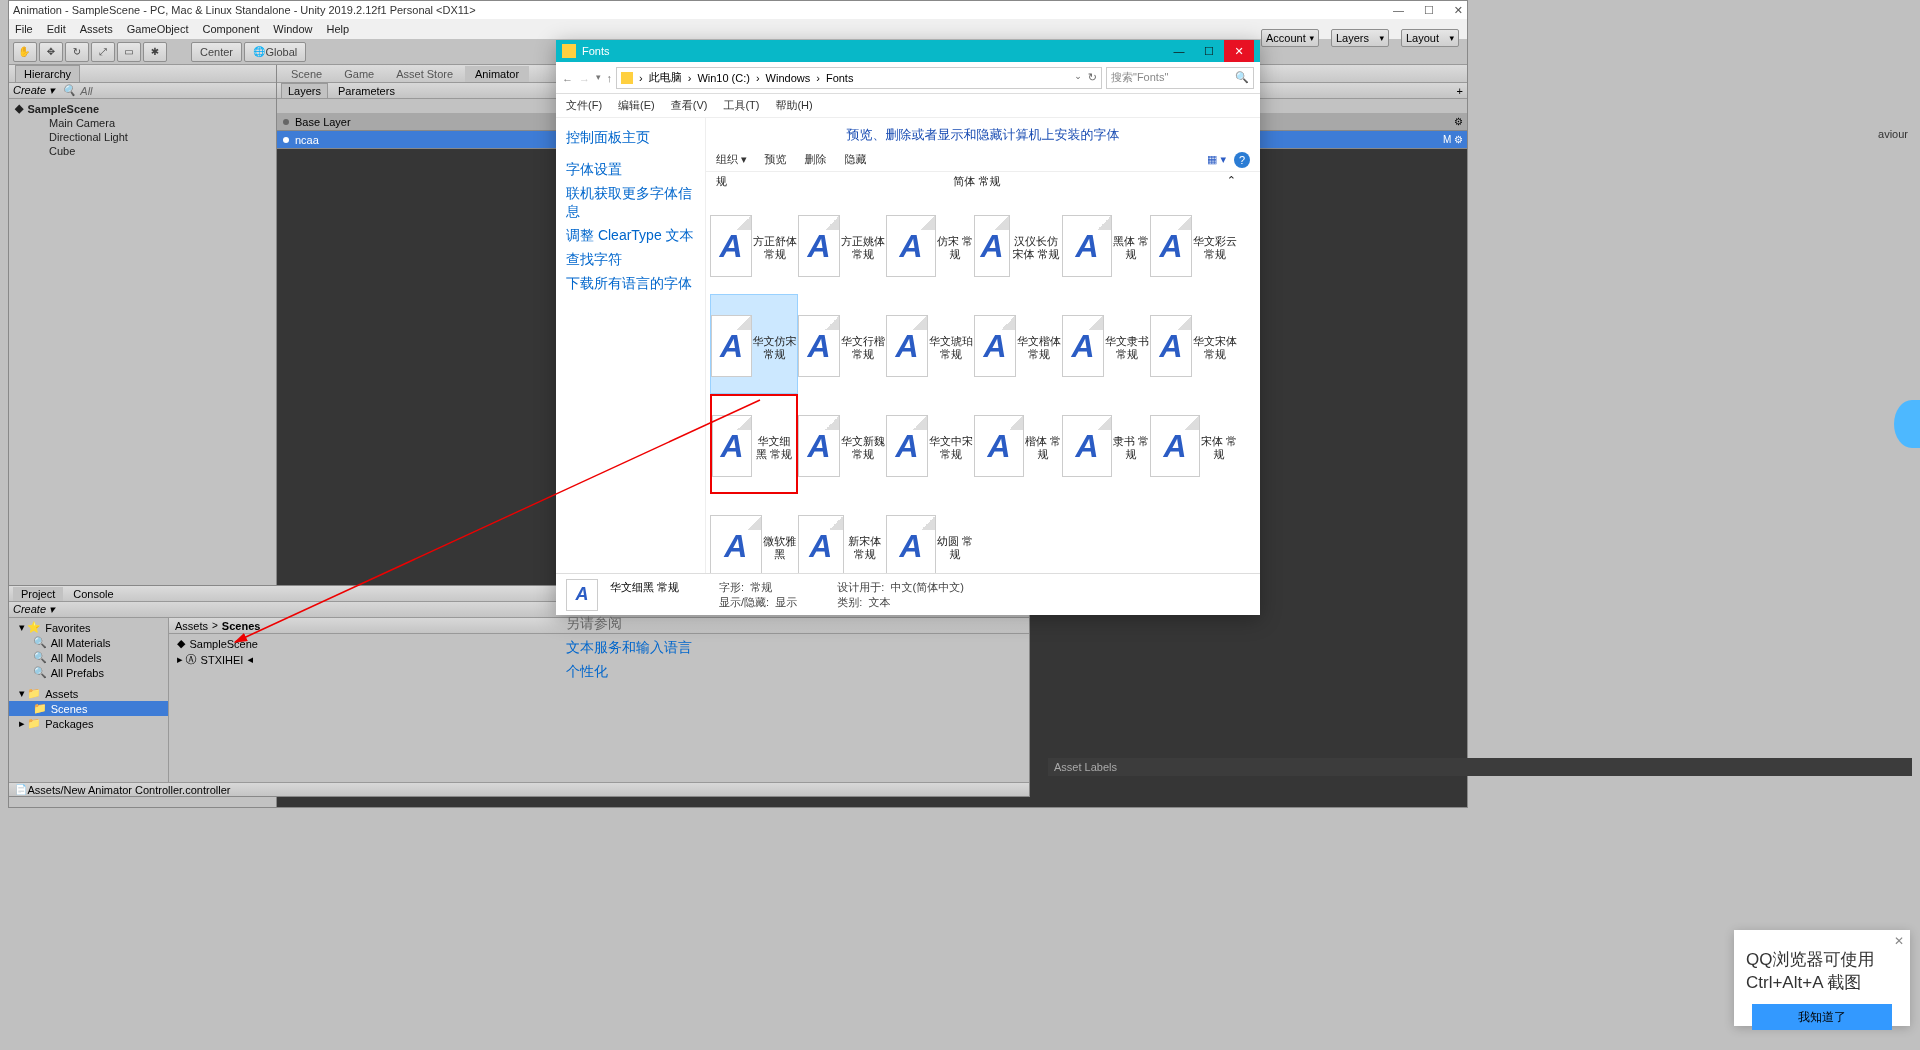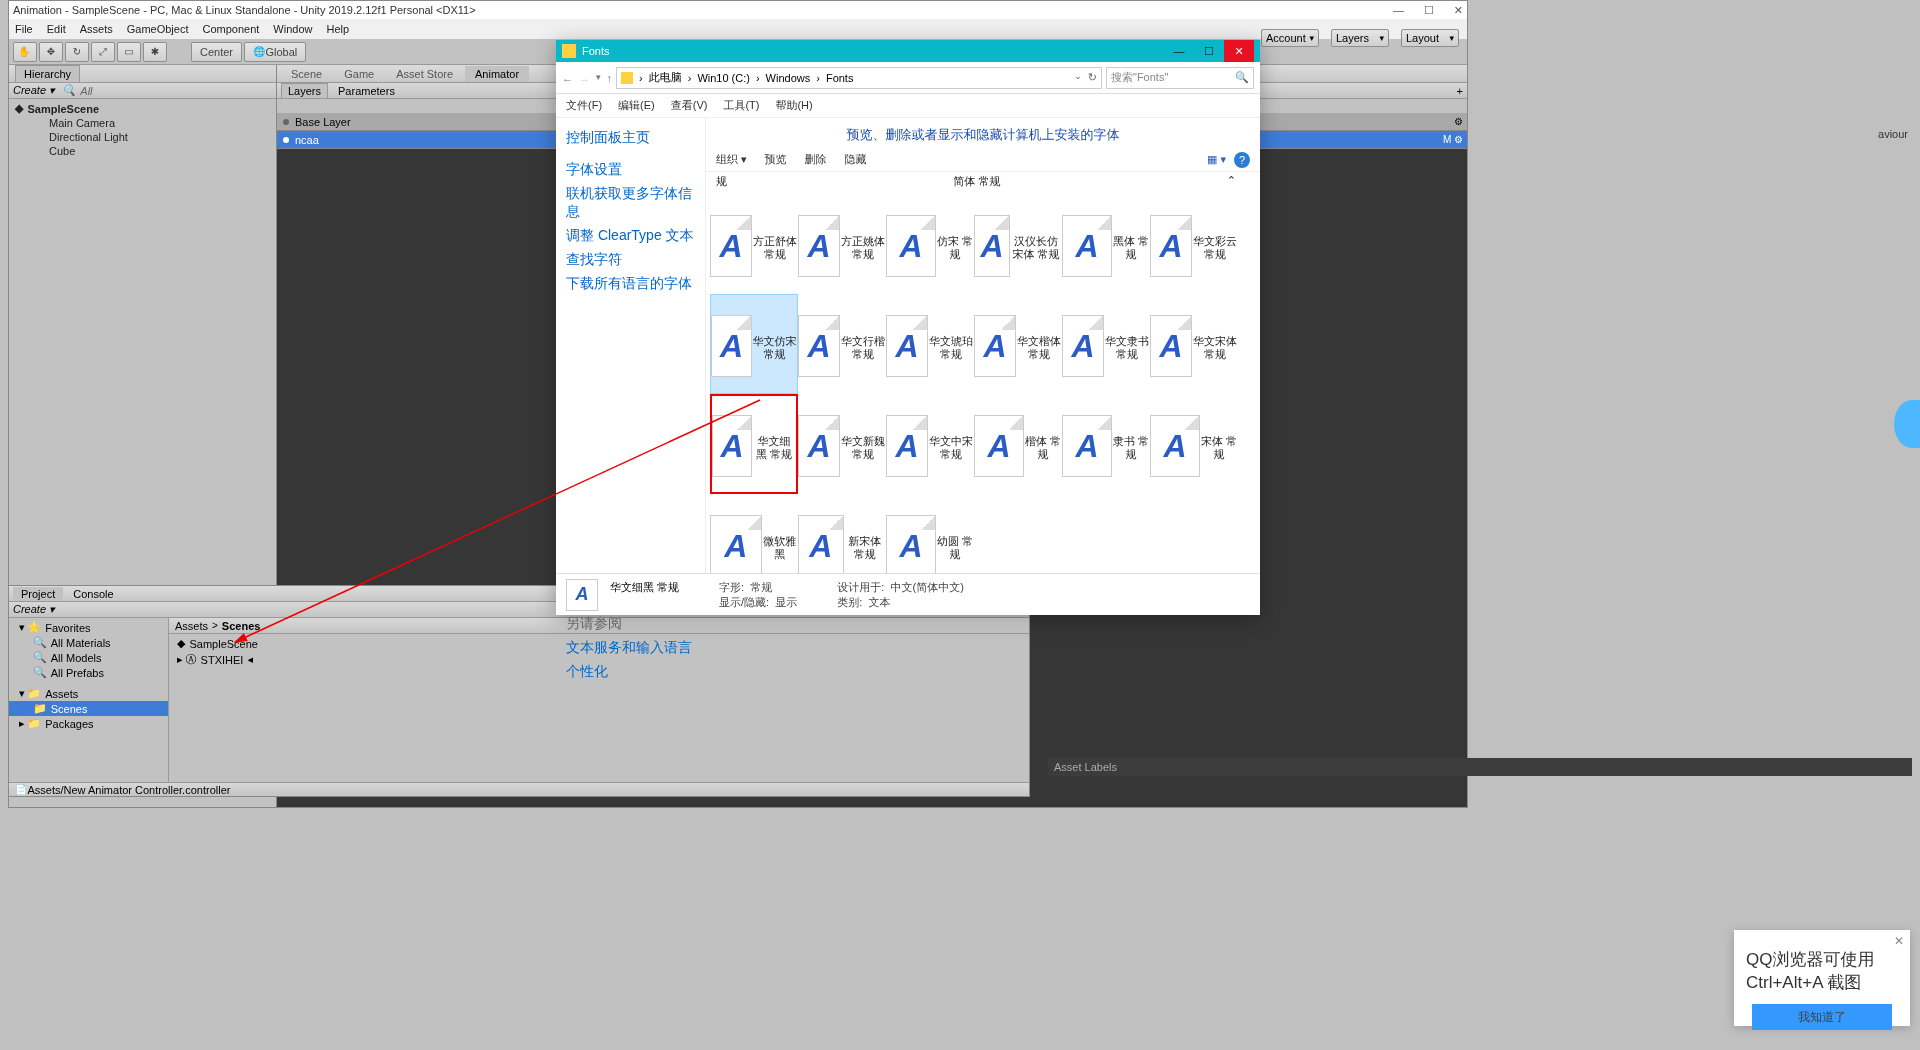--- a/index.html
+++ b/index.html
@@ -80,21 +80,21 @@
 .exp-details .thumb { width:32px;height:32px;border:1px solid #ccc;display:flex;align-items:center;justify-content:center;}
 .exp-details .thumb::before { content:"A";font-size:18px;font-weight:bold;color:#2b5cc4;font-style:italic;}
 .det-cols { display:flex;gap:40px;}
 .det-col { font-size:11px;color:#444;}
 
 .arrow-svg { position:absolute;left:160px;top:390px;width:650px;height:260px;pointer-events:none;}
 
 .popup { position:absolute;right:10px;bottom:24px;width:176px;height:96px;background:#fff;box-shadow:0 2px 10px rgba(0,0,0,0.2);padding:8px;}
 .popup-close { position:absolute;top:4px;right:6px;color:#888;font-size:12px;}
 .popup-txt { padding:10px 4px;font-size:17px;color:#333;}
-.popup-btn { width:140px;height:26px;background:#3399ff;color:#404040;display:flex;align-items:center;justify-content:center;margin:0 auto;font-size:12px;}
+.popup-btn { width:140px;height:26px;background:#3399ff;color:#000000;display:flex;align-items:center;justify-content:center;margin:0 auto;font-size:12px;}
 .bubble { position:absolute;right:-10px;top:400px;width:36px;height:48px;background:#4db8ff;border-radius:50% 0 0 50%/50% 0 0 50%;}
 .chev { font-size:9px; }
 </style>
 </head>
 <body>
 
 <div class="unity-window">
   <div class="unity-titlebar">
     <span>Animation - SampleScene - PC, Mac &amp; Linux Standalone - Unity 2019.2.12f1 Personal &lt;DX11&gt;</span>
     <div class="ctl">

